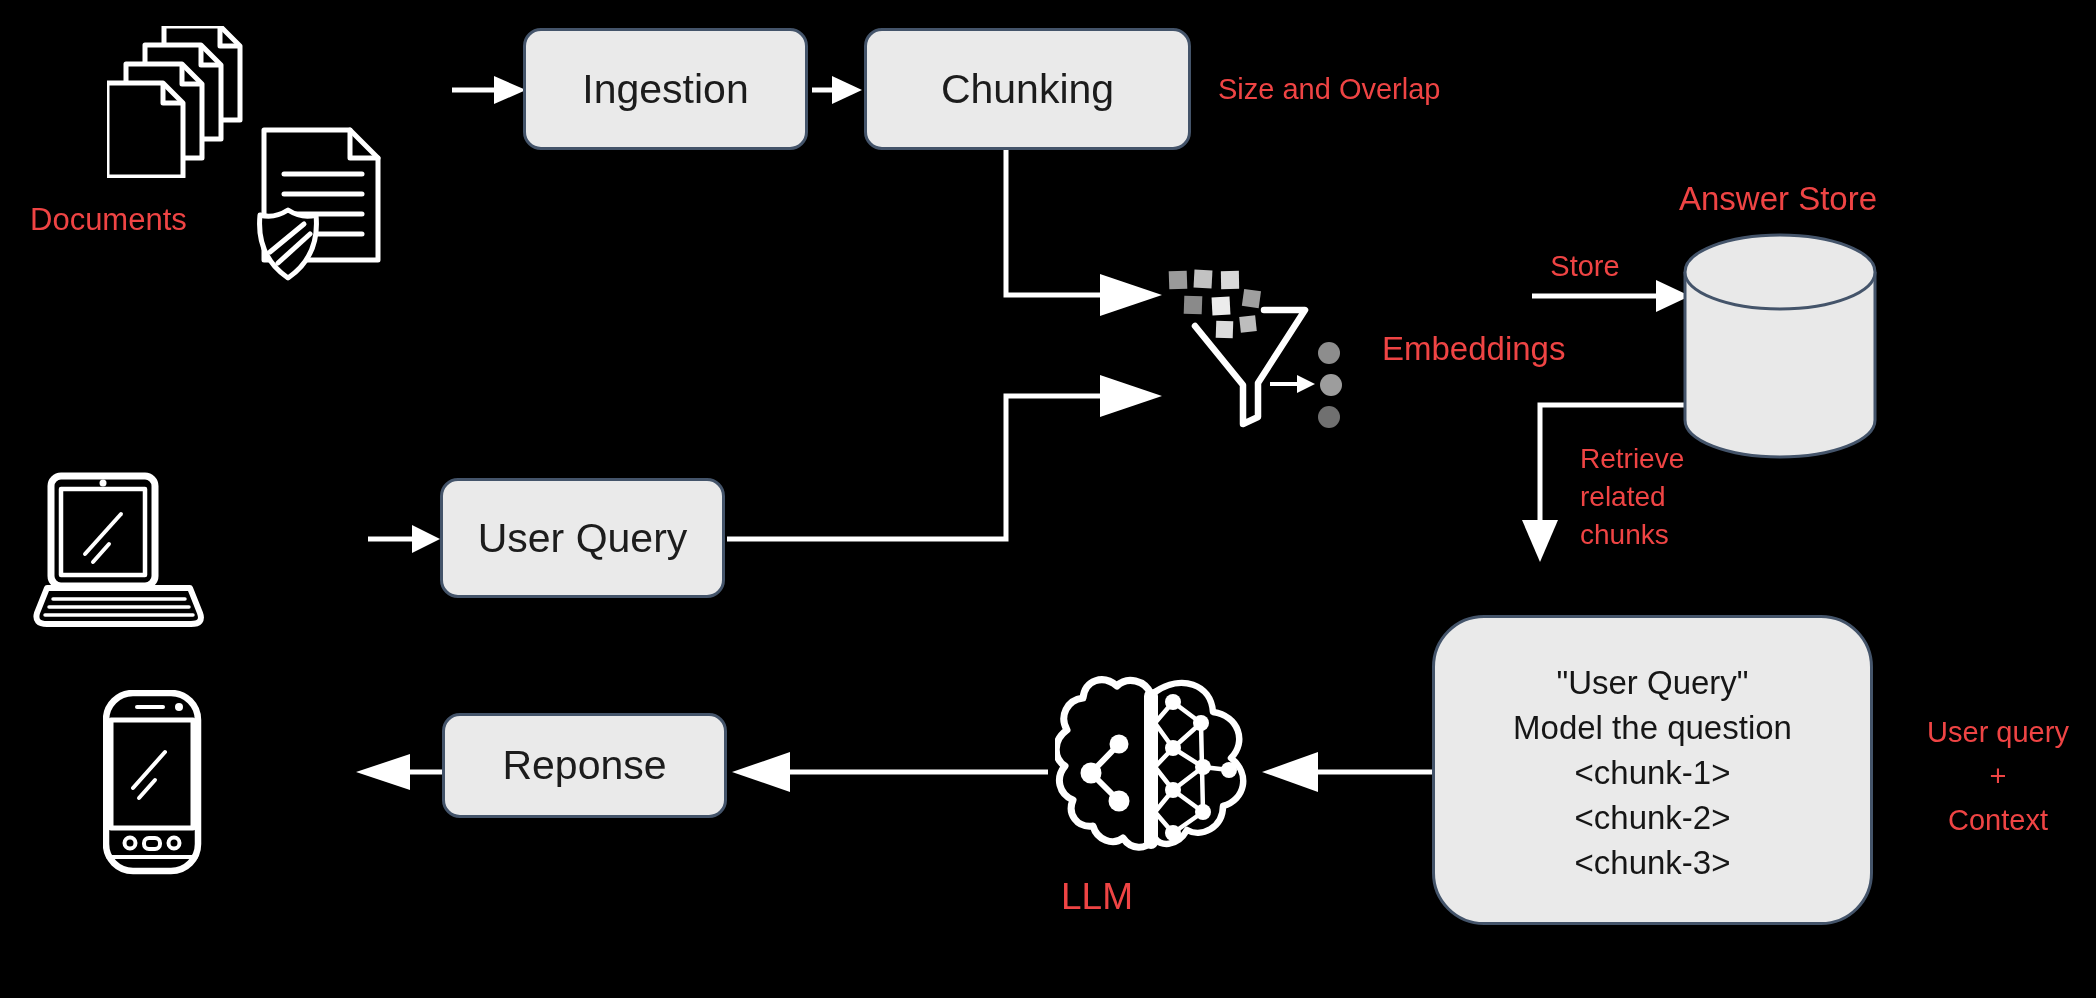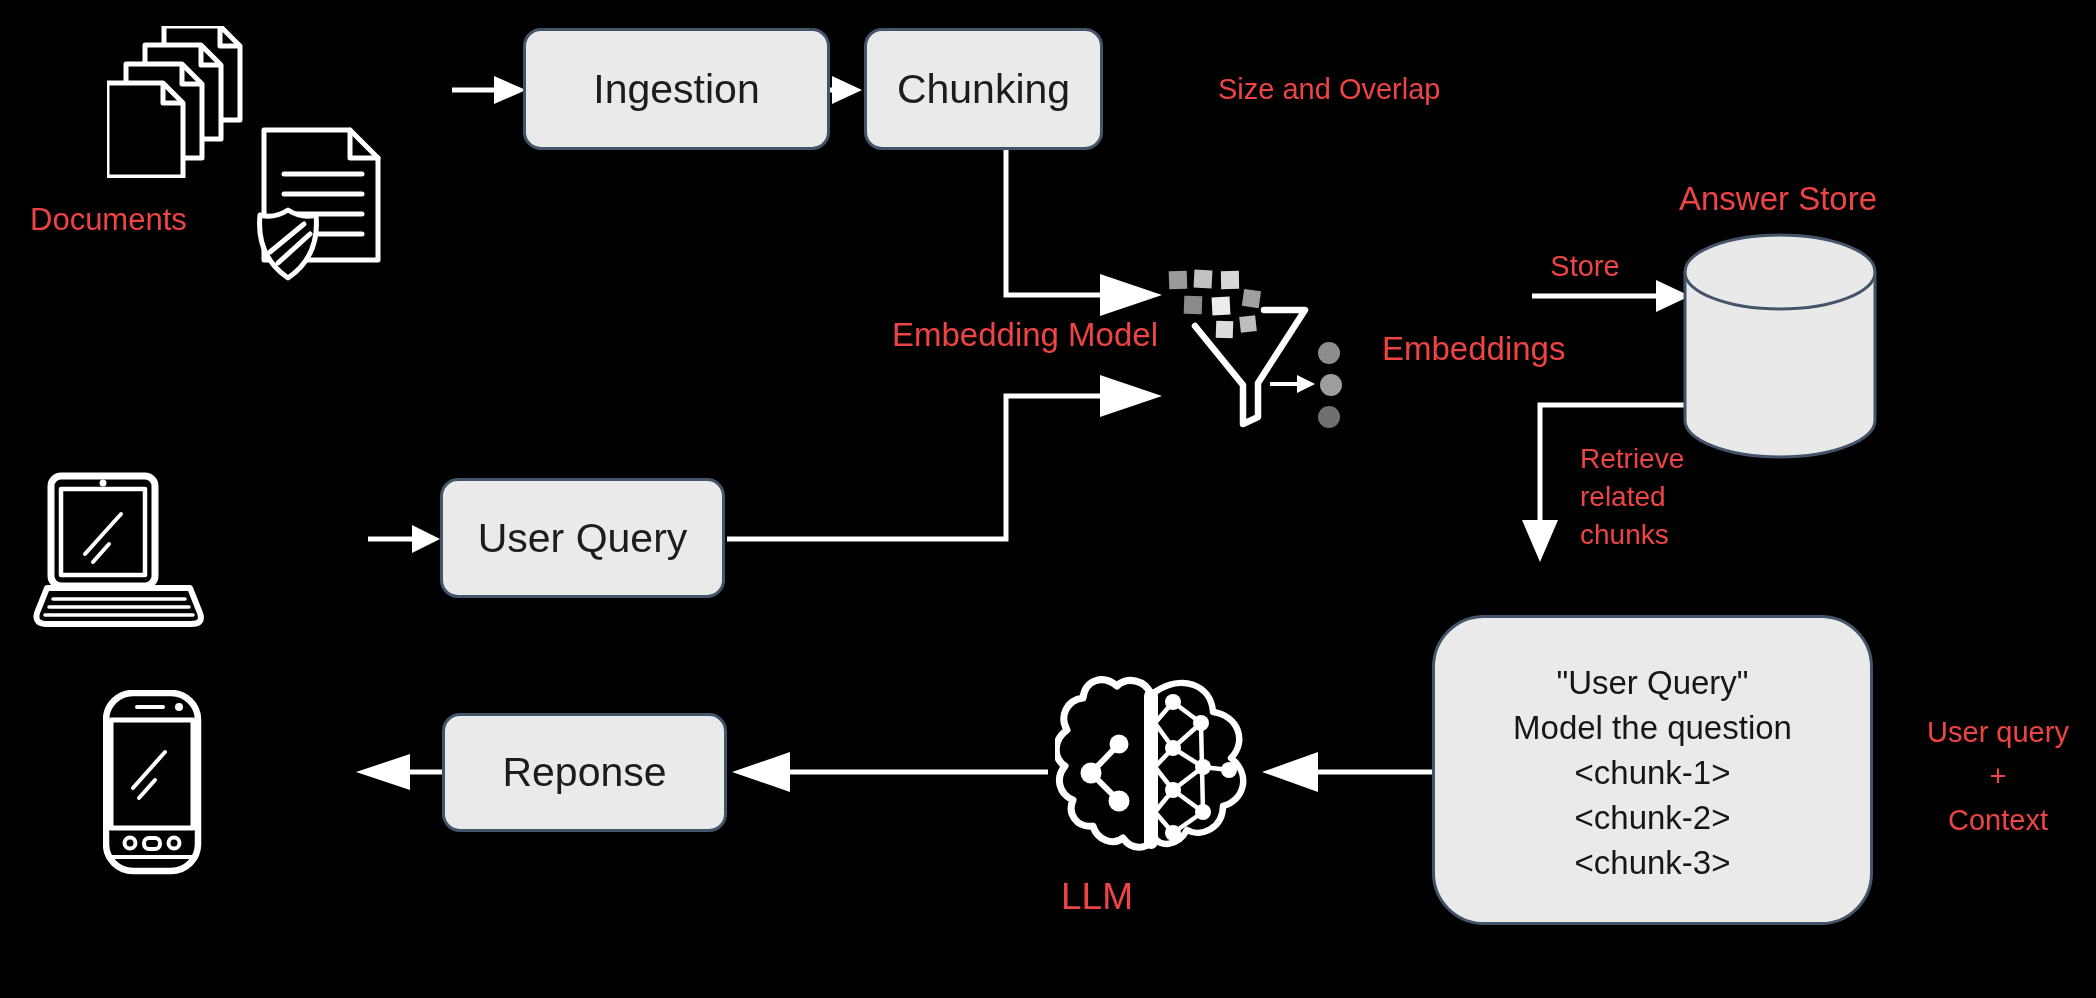--- a/index.html
+++ b/index.html
@@ -7,24 +7,24 @@
   #stage{
     position:relative;width:2096px;height:998px;background:#000;overflow:hidden;
     font-family:"Liberation Sans",sans-serif;
   }
   #connector-layer{position:absolute;left:0;top:0;width:2096px;height:998px;}
   .node{
     position:absolute;display:flex;align-items:center;justify-content:center;
     background:#eaeaea;border:3px solid #44546a;border-radius:18px;
     color:#1c1c1c;font-size:41px;white-space:nowrap;
   }
-  #node-ingestion{left:523px;top:28px;width:307px;height:122px;}
-  #node-chunking{left:864px;top:28px;width:239px;height:122px;}
+  #node-ingestion{left:523px;top:28px;width:285px;height:122px;}
+  #node-chunking{left:864px;top:28px;width:327px;height:122px;}
   #node-user-query{left:440px;top:478px;width:285px;height:120px;}
-  #node-response{left:442px;top:713px;width:285px;height:119px;}
+  #node-response{left:442px;top:713px;width:285px;height:105px;}
   #node-prompt{
     left:1432px;top:615px;width:441px;height:310px;border-radius:52px;
     flex-direction:column;font-size:33px;line-height:45px;text-align:center;color:#161616;
     padding-top:4px;
   }
   .wlabel{position:absolute;color:#ef4444;white-space:nowrap;}
   #label-documents{left:30px;top:202px;font-size:31px;}
   #label-size-overlap{left:1218px;top:73px;font-size:29px;}
   #label-embedding-model{left:858px;top:316px;width:300px;font-size:33px;text-align:right;}
   #label-embeddings{left:1382px;top:330px;font-size:33px;}
@@ -143,21 +143,20 @@
   <div class="node" id="node-prompt">
     <div>"User Query"</div>
     <div>Model the question</div>
     <div>&lt;chunk-1&gt;</div>
     <div>&lt;chunk-2&gt;</div>
     <div>&lt;chunk-3&gt;</div>
   </div>
 
   <div class="wlabel" id="label-documents">Documents</div>
   <div class="wlabel" id="label-size-overlap">Size and Overlap</div>
-  <div class="wlabel" id="label-embedding-model">Embedding Model</div>
   <div class="wlabel" id="label-embeddings">Embeddings</div>
   <div class="wlabel" id="label-store">Store</div>
   <div class="wlabel" id="label-vector-store">Answer Store</div>
   <div class="wlabel" id="label-retrieve">
     <div>Retrieve</div>
     <div>related</div>
     <div>chunks</div>
   </div>
   <div class="wlabel" id="label-llm">LLM</div>
   <div class="wlabel" id="label-uq-context">

